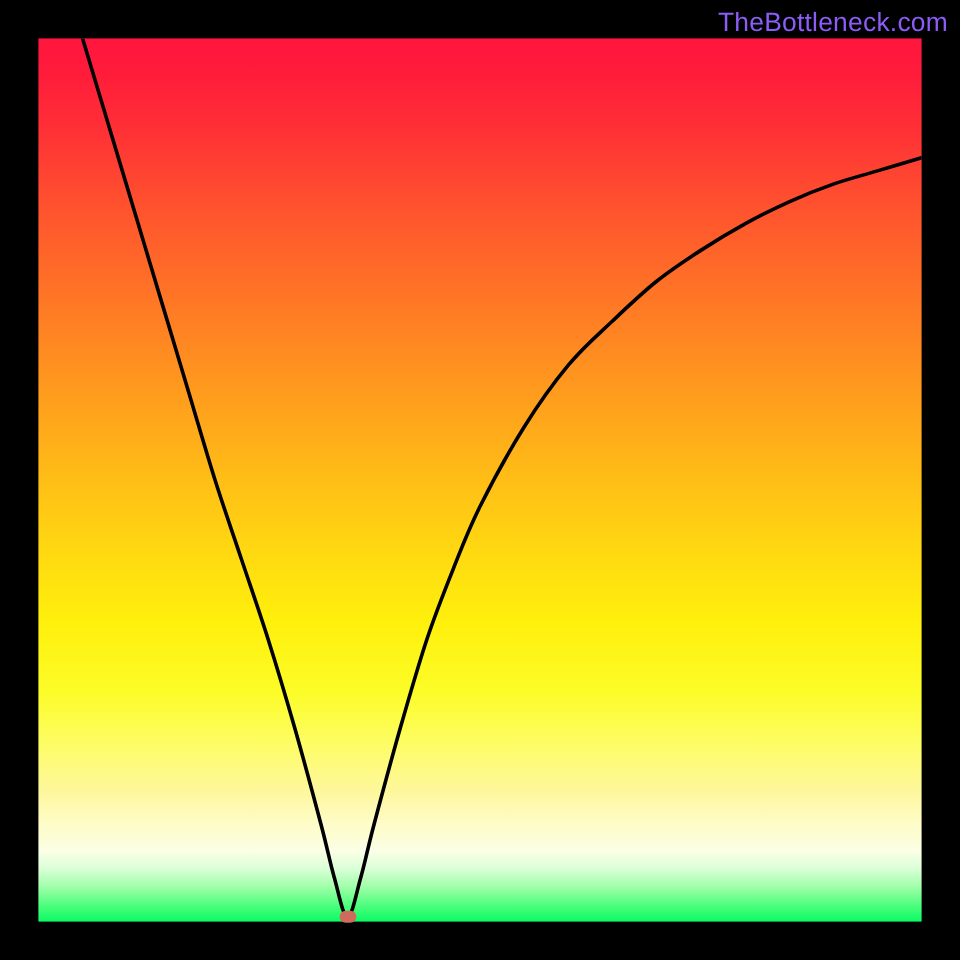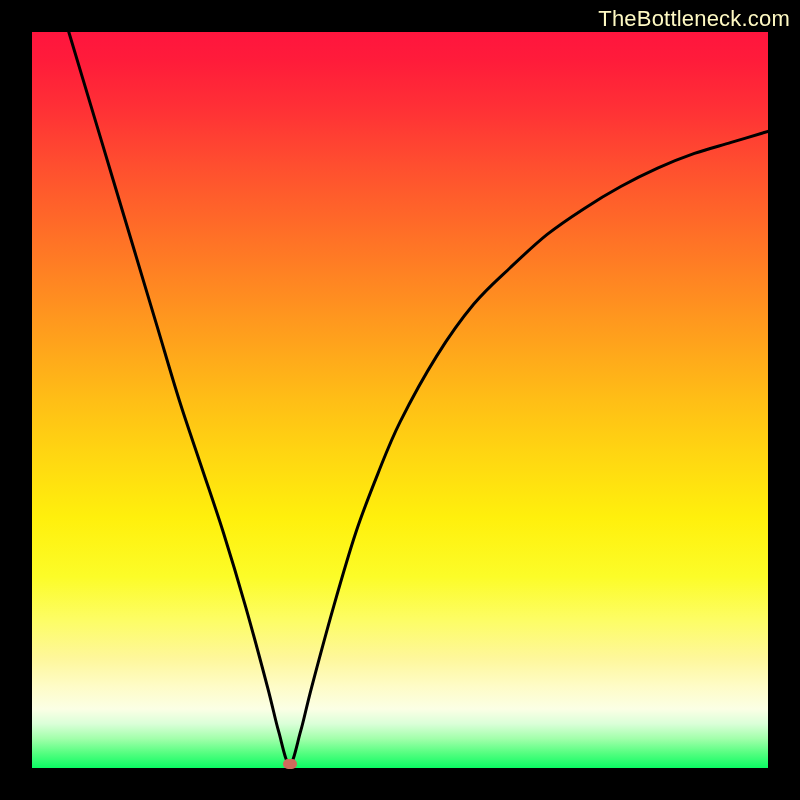--- a/index.html
+++ b/index.html
@@ -43,21 +43,21 @@
       #daffd8 94%,
       #a2ffab 96%,
       #54fe80 98%,
       #0bfb63 100%
     );
   }
   .watermark {
     position: absolute;
     top: 6px;
     right: 10px;
-    color: #fef9c3;
+    color: #8b5cf6;
     font-size: 22px;
     font-weight: 500;
     letter-spacing: 0.2px;
   }
   .curve-svg {
     position: absolute;
     top: 32px;
     left: 32px;
     width: 736px;
     height: 736px;

